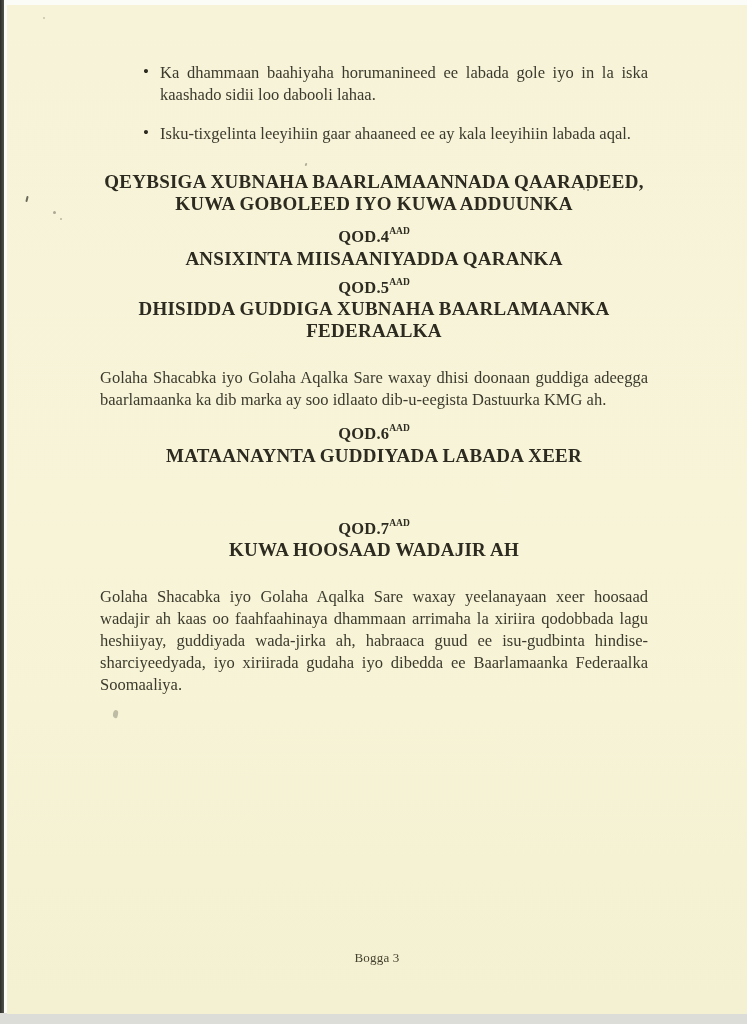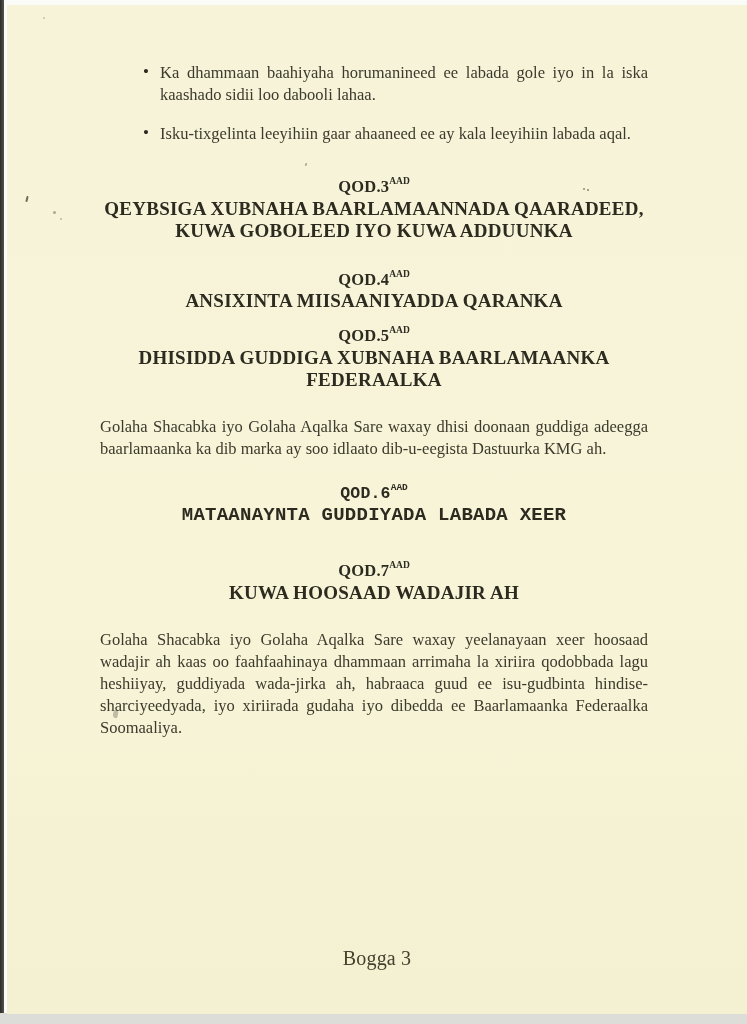--- a/index.html
+++ b/index.html
@@ -53,27 +53,27 @@
   .title{
     margin:0;text-align:center;font-weight:700;color:var(--heading-ink);
     font-size:19px;line-height:22px;letter-spacing:.25px;
   }
   .t-narrow{max-width:540px;margin:0 auto;}
   .para{
     margin:25px 0 0 0;text-align:justify;text-justify:inter-word;
     color:var(--ink);
   }
   .s0{margin-top:26px;}
-  .s1{margin-top:22px;}
-  .s2{margin-top:8px;}
-  .s3{margin-top:18px;font-family:Liberation Mono, monospace;}
-  .s4{margin-top:29px;}
+  .s1{margin-top:6px;}
+  .s2{margin-top:2px;}
+  .s3{margin-top:7px;}
+  .s4{margin-top:46px;}
   .footer{
     position:absolute;left:0;right:0;bottom:45px;text-align:center;
-    font-size:20px;color:#44422f;letter-spacing:.2px;
+    font-size:13px;color:#44422f;letter-spacing:.2px;
   }
   
   .spk{position:absolute;background:rgba(50,48,38,.7);border-radius:2px;}
   .spk-apostrophe{left:19px;top:191px;width:2px;height:6px;transform:rotate(14deg);}
   .spk-dot-a{left:46px;top:206px;width:3px;height:3px;opacity:.55;}
   .spk-dot-b{left:53px;top:213px;width:2px;height:2px;opacity:.45;}
   .spk-diaeresis{left:576px;top:183px;width:2px;height:2px;opacity:.75;
     box-shadow:4px 1px 0 rgba(50,48,38,.75);}
   .spk-squiggle{left:106px;top:705px;width:5px;height:8px;opacity:.4;
     border-radius:50% 50% 30% 60%;transform:rotate(12deg);}
@@ -93,21 +93,20 @@
       <span class="dot">•</span>
       <span>Ka dhammaan baahiyaha horumanineed ee labada gole iyo in la iska kaashado sidii loo dabooli lahaa.</span>
     </li>
     <li>
       <span class="dot">•</span>
       <span>Isku-tixgelinta leeyihiin gaar ahaaneed ee ay kala leeyihiin labada aqal.</span>
     </li>
   </ul>
 
   <div class="section s0">
-    <div class="qod"><span>QOD.3</span><sup>AAD</sup></div>
     <h2 class="title t-narrow">QEYBSIGA XUBNAHA BAARLAMAANNADA QAARADEED, KUWA GOBOLEED IYO KUWA ADDUUNKA</h2>
   </div>
 
   <div class="section s1">
     <div class="qod"><span>QOD.4</span><sup>AAD</sup></div>
     <h2 class="title">ANSIXINTA MIISAANIYADDA QARANKA</h2>
   </div>
 
   <div class="section s2">
     <div class="qod"><span>QOD.5</span><sup>AAD</sup></div>

